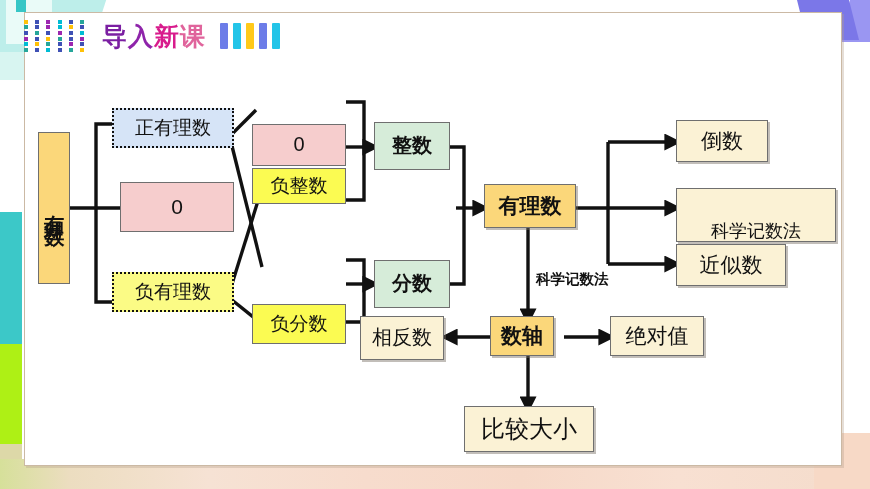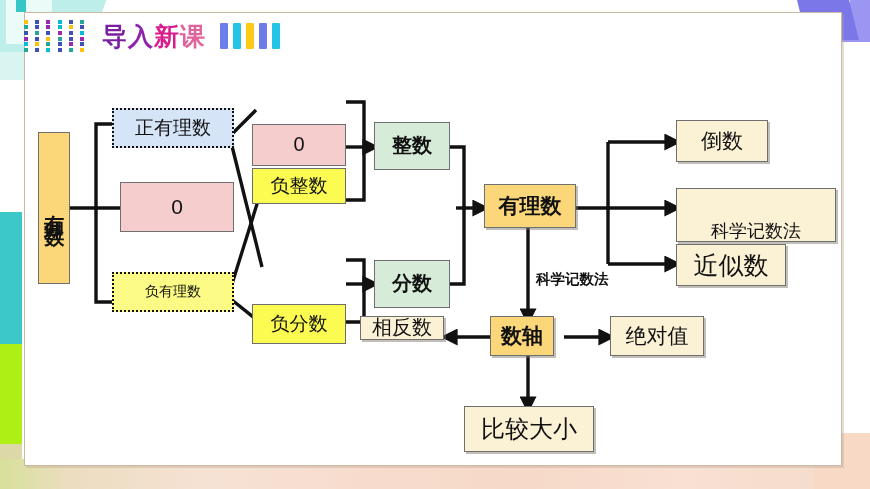--- a/index.html
+++ b/index.html
@@ -170,21 +170,21 @@
     </div>
 
     <div class="node n-dotted" style="left:88px;top:96px;width:122px;height:40px;background:#d6e4f7;font-size:19px;">
       <span>正有理数</span>
     </div>
 
     <div class="node n-solid" style="left:96px;top:170px;width:114px;height:50px;background:#f6cdcd;font-size:21px;">
       <span>0</span>
     </div>
 
-    <div class="node n-dotted" style="left:88px;top:260px;width:122px;height:40px;background:#fbfb85;font-size:14px;">
+    <div class="node n-dotted" style="left:88px;top:260px;width:122px;height:40px;background:#fbfb85;font-size:19px;">
       <span>负有理数</span>
     </div>
 
 
     <div class="node n-solid" style="left:228px;top:112px;width:94px;height:42px;background:#f6cdcd;font-size:20px;">
       <span>0</span>
     </div>
 
     <div class="node n-solid" style="left:228px;top:156px;width:94px;height:36px;background:#fbfb52;font-size:19px;">
       <span>负整数</span>
@@ -208,25 +208,25 @@
     </div>
 
     <div class="node n-solid n-shadow" style="left:652px;top:108px;width:92px;height:42px;background:#fbf2d5;font-size:21px;">
       <span>倒数</span>
     </div>
 
     <div class="node n-solid n-shadow" style="left:652px;top:176px;width:160px;height:54px;background:#fbf2d5;font-size:18px;align-items:flex-end;">
       <span>科学记数法</span>
     </div>
 
-    <div class="node n-solid n-shadow" style="left:652px;top:232px;width:110px;height:42px;background:#fbf2d5;font-size:25px;">
+    <div class="node n-solid n-shadow" style="left:652px;top:232px;width:110px;height:42px;background:#fbf2d5;font-size:21px;">
       <span>近似数</span>
     </div>
 
-    <div class="node n-solid n-shadow" style="left:336px;top:304px;width:84px;height:24px;background:#fbf2d5;font-size:20px;">
+    <div class="node n-solid n-shadow" style="left:336px;top:304px;width:84px;height:44px;background:#fbf2d5;font-size:20px;">
       <span>相反数</span>
     </div>
 
     <div class="node n-solid n-shadow" style="left:466px;top:304px;width:64px;height:40px;background:#fbd77a;font-size:21px;font-weight:700;">
       <span>数轴</span>
     </div>
 
     <div class="node n-solid n-shadow" style="left:586px;top:304px;width:94px;height:40px;background:#fbf2d5;font-size:21px;">
       <span>绝对值</span>
     </div>

